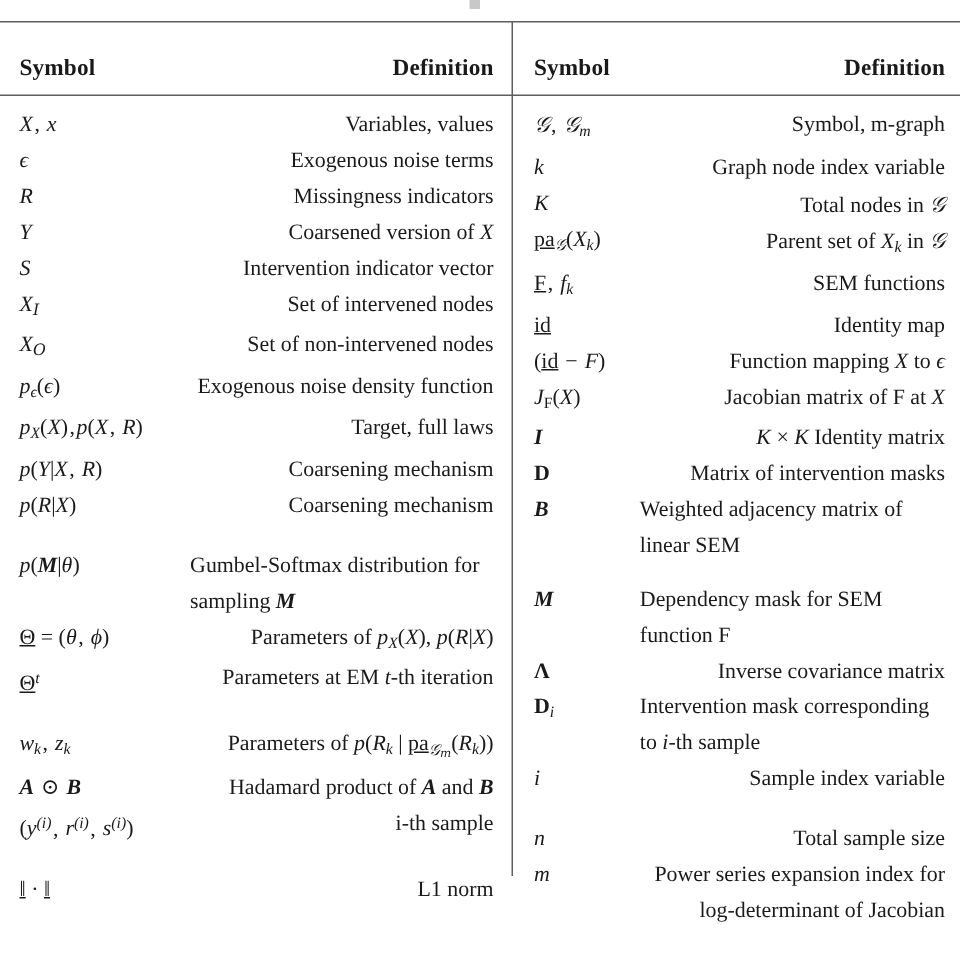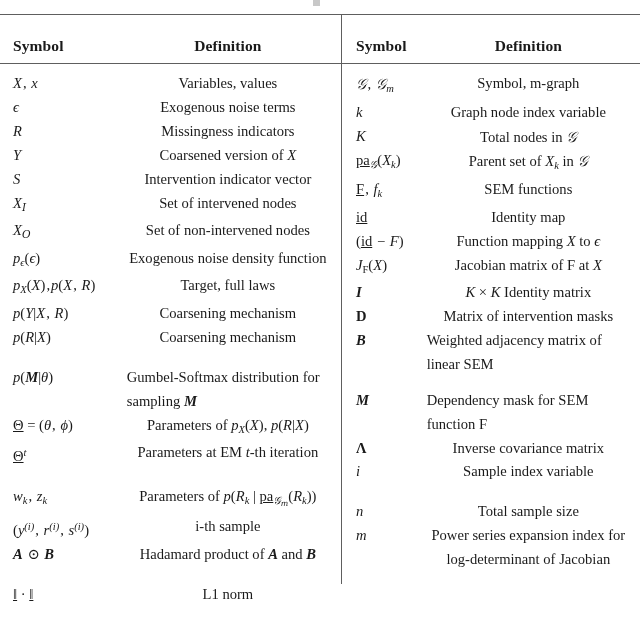--- a/index.html
+++ b/index.html
@@ -102,21 +102,21 @@
     height: 23.9px;
   }
 
   
   .col-left  .c-sym { width: 117px; padding-left: 13px; }
   .col-left  .c-def { width: 211px; padding-right: 12px; }
   .col-right .c-sym { width: 72px;  padding-left: 14px; }
   .col-right .c-def { width: 212px; padding-right: 10px; }
 
   .c-def { text-align: justify; text-justify: inter-word; }
-  .c-def.nojust { text-align: center; }
+  .c-def.nojust { text-align: right; }
 
   
   tr.gap td { height: 16px; line-height: 16px; font-size: 0; }
   tr.gap-sm td { height: 12px; line-height: 12px; font-size: 0; }
 
   
   .mi  { font-style: italic; }
   .mup { font-style: normal; text-decoration: underline; }
   .mbf { font-weight: bold; font-style: italic; }
   .mbu { font-weight: bold; font-style: normal; }
@@ -209,26 +209,26 @@
 
       <tr class="gap">
             <td colspan="2"></td>
           </tr>
 
       <tr class="row">
         <td class="c-sym"><span class="mi">w</span><span class="sub">k</span><span class="op">,</span> <span class="mi">z</span><span class="sub">k</span></td>
         <td class="c-def nojust">Parameters of <span class="mi">p</span>(<span class="mi">R</span><span class="sub">k</span> | <span class="mup">pa</span><span class="cal sub">𝒢<span style="font-size:0.75em;vertical-align:-0.2em;">m</span></span>(<span class="mi">R</span><span class="sub">k</span>))</td>
       </tr>
       <tr class="row">
+        <td class="c-sym"><span class="mbf">A</span> <span class="op">⊙</span> <span class="mbf">B</span></td>
+        <td class="c-def nojust">Hadamard product of <span class="mbf">A</span> and <span class="mbf">B</span></td>
+      </tr>
+      <tr class="row">
         <td class="c-sym">(<span class="mi">y</span><span class="sup">(i)</span><span class="op">,</span> <span class="mi">r</span><span class="sup">(i)</span><span class="op">,</span> <span class="mi">s</span><span class="sup">(i)</span>)</td>
         <td class="c-def nojust">i-th sample</td>
-      </tr>
-      <tr class="row">
-        <td class="c-sym"><span class="mbf">A</span> <span class="op">⊙</span> <span class="mbf">B</span></td>
-        <td class="c-def nojust">Hadamard product of <span class="mbf">A</span> and <span class="mbf">B</span></td>
       </tr>
 
       <tr class="gap">
             <td colspan="2"></td>
           </tr>
 
       <tr class="row">
         <td class="c-sym"><span class="mup">‖</span> · <span class="mup">‖</span></td>
         <td class="c-def nojust">L1 norm</td>
       </tr>
@@ -296,20 +296,24 @@
 
       <tr class="row">
         <td class="c-sym"><span class="mbf">M</span></td>
         <td class="c-def">Dependency mask for SEM function F</td>
       </tr>
       <tr class="row">
         <td class="c-sym"><span class="mbu">Λ</span></td>
         <td class="c-def nojust">Inverse covariance matrix</td>
       </tr>
       <tr class="row">
+        <td class="c-sym"><span class="mbu">D</span><span class="sub">i</span></td>
+        <td class="c-def">Intervention mask corresponding to <span class="mi">i</span>-th sample</td>
+      </tr>
+      <tr class="row">
         <td class="c-sym"><span class="mi">i</span></td>
         <td class="c-def nojust">Sample index variable</td>
       </tr>
 
       <tr class="gap">
             <td colspan="2"></td>
           </tr>
 
       <tr class="row">
         <td class="c-sym"><span class="mi">n</span></td>

